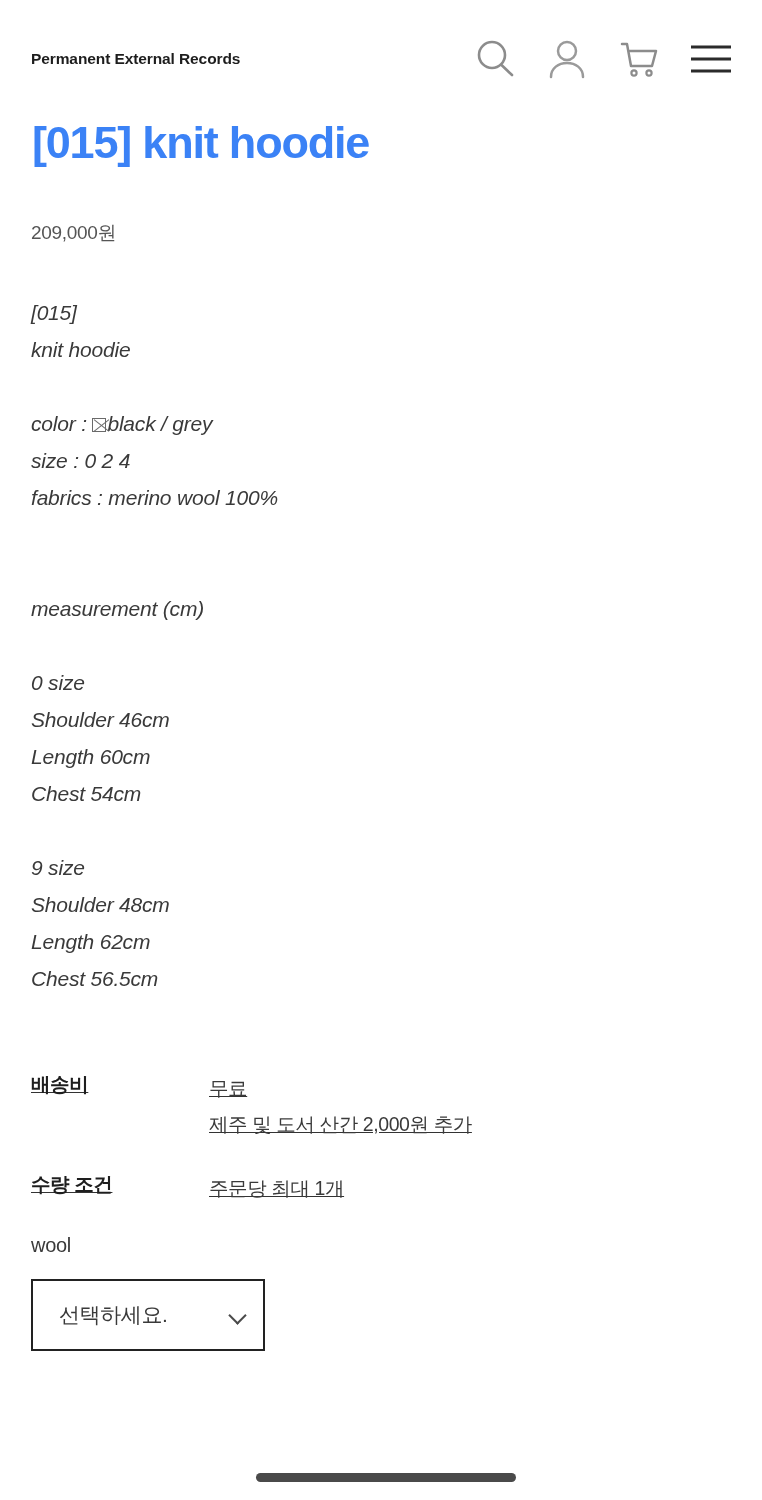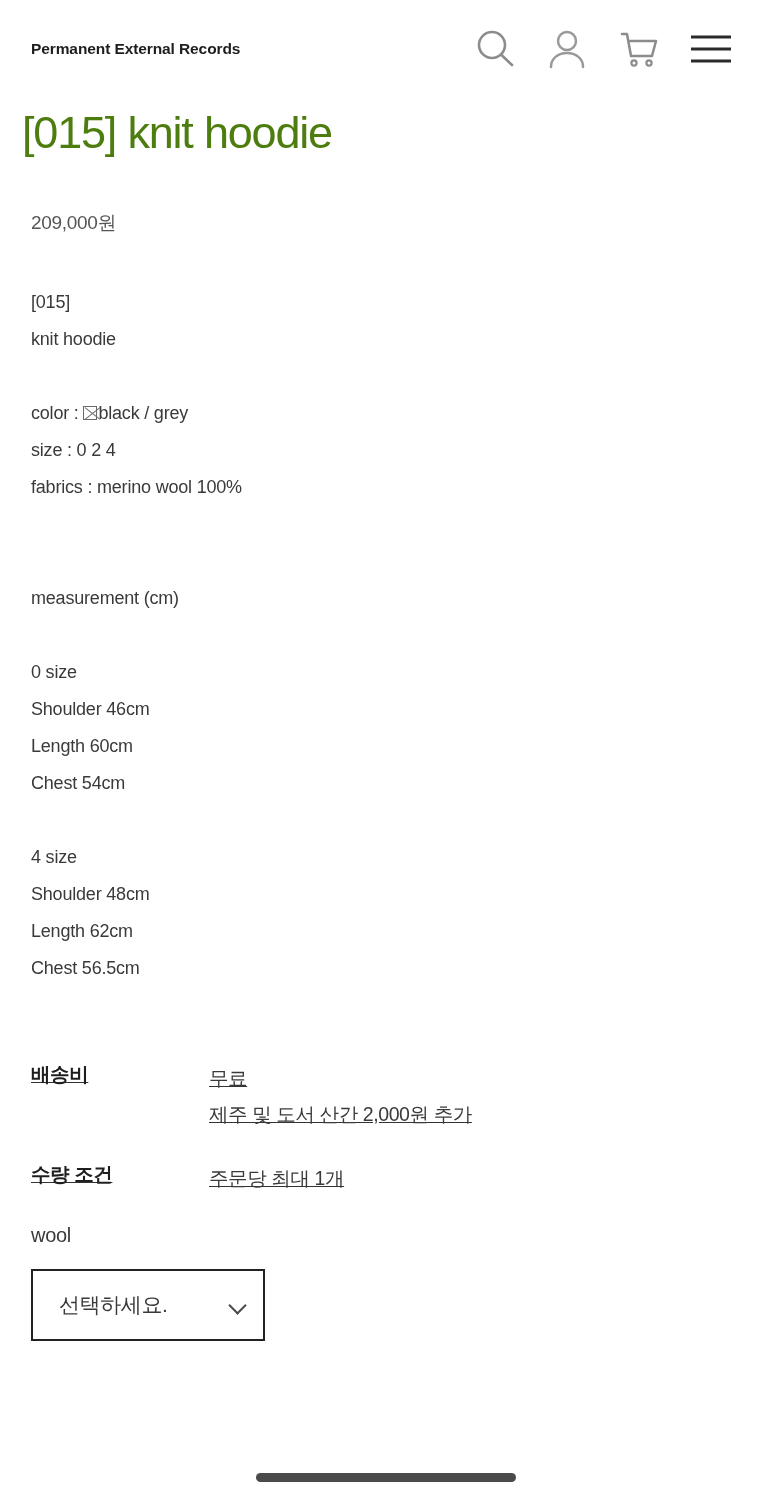--- a/index.html
+++ b/index.html
@@ -18,21 +18,21 @@
     width: 762px;
     height: 1500px;
     background: #ffffff;
   }
 
   
   .header {
     display: flex;
     align-items: center;
     justify-content: space-between;
-    padding: 26px 28px 10px 31px;
+    padding: 36px 28px 10px 31px;
   }
   .brand {
     font-size: 15.5px;
     font-weight: bold;
     color: #1d1d1d;
     letter-spacing: -0.1px;
     white-space: nowrap;
   }
   .header-icons {
     display: flex;
@@ -44,41 +44,42 @@
     align-items: center;
     justify-content: center;
     width: 46px;
     height: 46px;
     cursor: pointer;
   }
   .icon-btn svg { display: block; }
 
   
   .title {
-    margin: 26px 0 0 22px;
+    margin: 26px 0 0 32px;
     font-size: 45px;
-    font-weight: normal;
-    color: #4d7c0f;
+    font-weight: bold;
+    color: #3b82f6;
     letter-spacing: -1.2px;
     line-height: 1.1;
   }
   .price {
     margin: 52px 0 0 31px;
     font-size: 19px;
     color: #555555;
     letter-spacing: -0.3px;
   }
 
   
   .desc {
     margin: 48px 0 0 31px;
-    font-size: 18px;
+    font-size: 21px;
     line-height: 37px;
     color: #3a3a3a;
     letter-spacing: -0.2px;
+    font-style: italic;
   }
   .desc .gap { display: block; height: 37px; }
   .swatch-box {
     display: inline-block;
     width: 14px;
     height: 14px;
     border: 1px solid #6a6a6a;
     position: relative;
     margin-right: 1px;
     vertical-align: -1px;
@@ -236,21 +237,21 @@
 
     <div>
       <div>0 size</div>
       <div>Shoulder 46cm</div>
       <div>Length 60cm</div>
       <div>Chest 54cm</div>
     </div>
     <span class="gap"></span>
 
     <div>
-      <div>4 size</div>
+      <div>9 size</div>
       <div>Shoulder 48cm</div>
       <div>Length 62cm</div>
       <div>Chest 56.5cm</div>
     </div>
     <span class="gap"></span>
 
   </div>
 
   <div class="info-rows">
     <div class="info-row">

